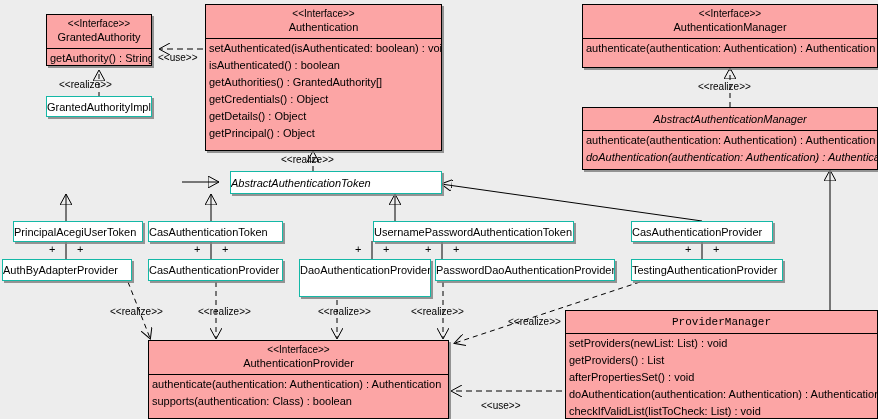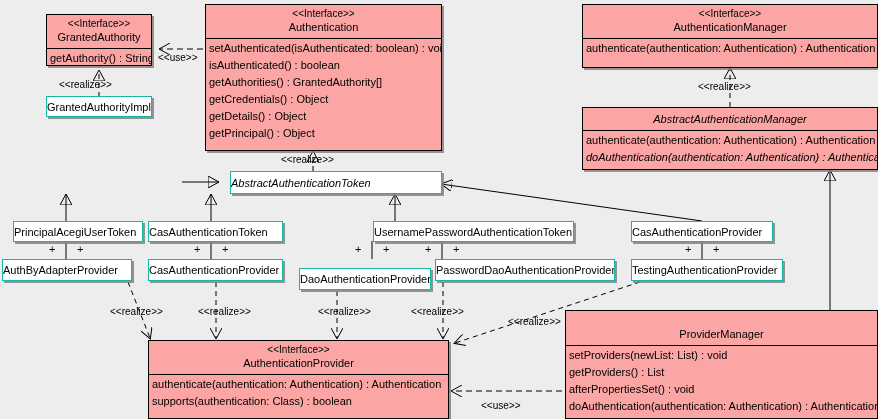--- a/index.html
+++ b/index.html
@@ -231,40 +231,40 @@
   <div class="uml-simple" style="left:148px; top:221px; width:135px; height:21px; line-height:20px;">CasAuthenticationToken</div>
 
   <div class="uml-simple" style="left:341px; top:221px; width:201px; height:21px; line-height:20px;margin-left:32px;">UsernamePasswordAuthenticationToken</div>
 
   <div class="uml-simple" style="left:631px; top:221px; width:142px; height:21px; line-height:20px;">CasAuthenticationProvider</div>
 
   <div class="uml-simple" style="left:2px; top:259px; width:130px; height:22px; line-height:21px;">AuthByAdapterProvider</div>
 
   <div class="uml-simple" style="left:148px; top:259px; width:135px; height:22px; line-height:21px;">CasAuthenticationProvider</div>
 
-  <div class="uml-simple" style="left:299px; top:259px; width:132px; height:22px; line-height:21px;margin-top:9px;">DaoAuthenticationProvider</div>
+  <div class="uml-simple" style="left:299px; top:259px; width:132px; height:38px; line-height:21px;">DaoAuthenticationProvider</div>
 
   <div class="uml-simple" style="left:435px; top:259px; width:180px; height:22px; line-height:21px;">PasswordDaoAuthenticationProvider</div>
 
   <div class="uml-simple" style="left:631px; top:259px; width:152px; height:22px; line-height:21px;">TestingAuthenticationProvider</div>
 
   <div class="uml-box" style="left:148px; top:340px; width:301px; height:79px;">
     <div class="uml-header">
       <span class="stereo">&lt;&lt;Interface&gt;&gt;</span>
       <span class="cname">AuthenticationProvider</span>
     </div>
     <div class="uml-sep"></div>
     <div class="uml-members">
       <span class="m">authenticate(authentication: Authentication) : Authentication</span>
       <span class="m">supports(authentication: Class) : boolean</span>
     </div>
   </div>
 
   <div class="uml-box" style="left:565px; top:310px; width:313px; height:109px;">
-    <div class="uml-header" style="padding-top:16px;">
+    <div class="uml-header" style="padding-top:4px;font-family:Liberation Mono, monospace;">
       <span class="cname">ProviderManager</span>
     </div>
     <div class="uml-sep"></div>
     <div class="uml-members">
       <span class="m">setProviders(newList: List) : void</span>
       <span class="m">getProviders() : List</span>
       <span class="m">afterPropertiesSet() : void</span>
       <span class="m">doAuthentication(authentication: Authentication) : Authentication</span>
       <span class="m">checkIfValidList(listToCheck: List) : void</span>
     </div>

